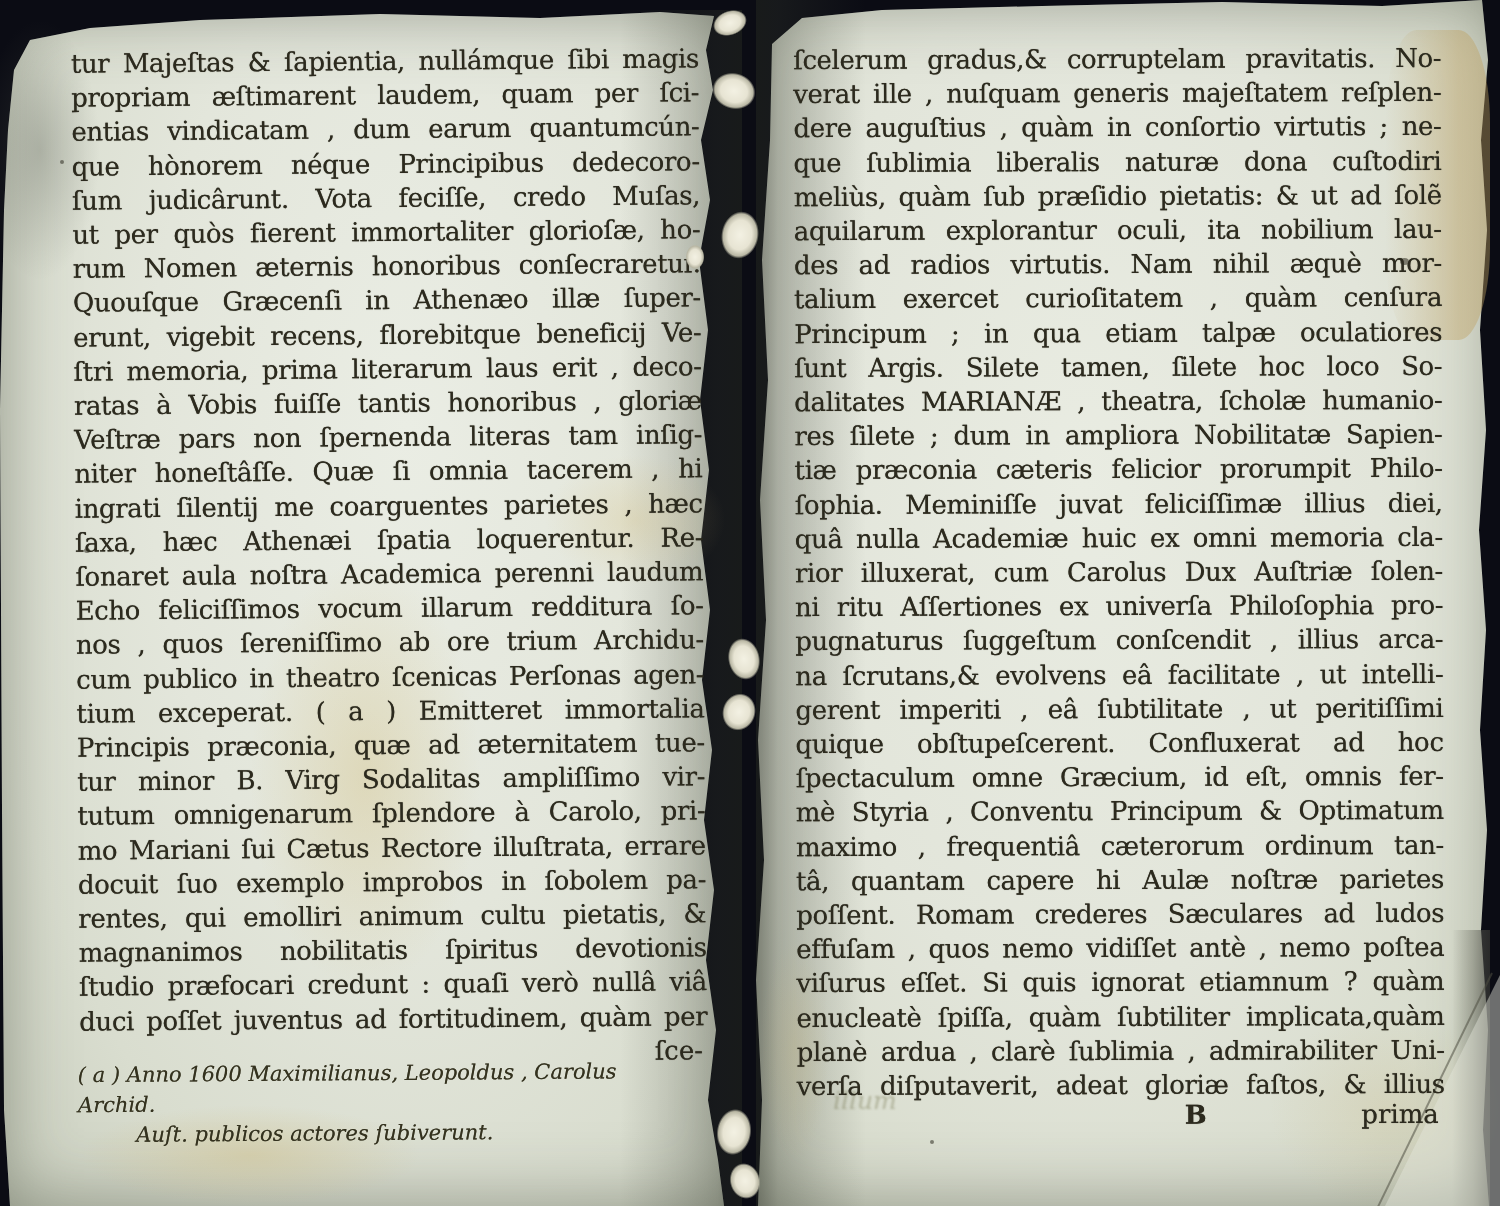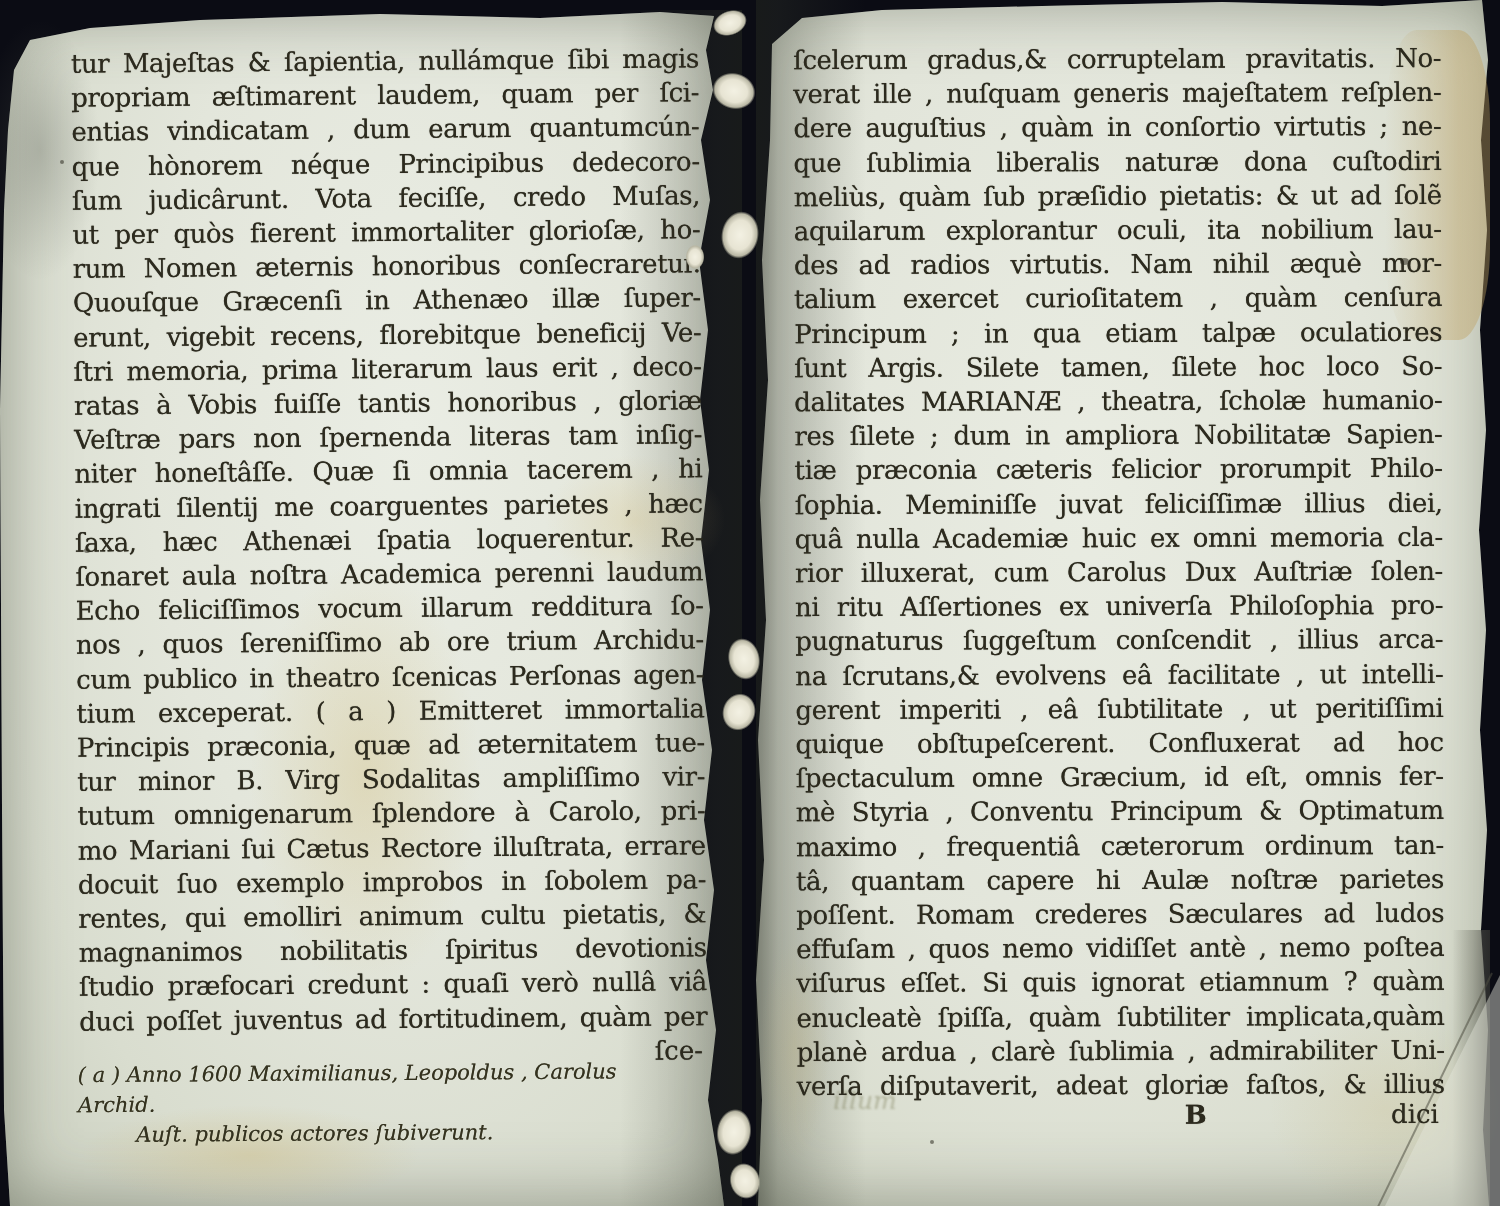--- a/index.html
+++ b/index.html
@@ -165,21 +165,21 @@
       <div class="line">tâ, quantam capere hi Aulæ noſtræ parietes</div>
       <div class="line">poſſent.  Romam crederes Sæculares ad ludos</div>
       <div class="line">effuſam ,  quos nemo vidiſſet antè , nemo poſtea</div>
       <div class="line">viſurus eſſet.  Si quis ignorat etiamnum ? quàm</div>
       <div class="line">enucleatè ſpiſſa, quàm ſubtiliter implicata,quàm</div>
       <div class="line">planè ardua , clarè ſublimia ,  admirabiliter Uni-</div>
       <div class="line">verſa diſputaverit, adeat gloriæ faſtos, &amp; illius</div>
     </div>
   <div class="sig-line">
     <span class="signature-mark">B</span>
-    <span class="catchword-right">dici</span>
+    <span class="catchword-right">prima</span>
   </div>
 </div>
 
 <div class="ghost">illum</div>
 
 <div class="thread t1"></div>
 <div class="thread t2"></div>
 <div class="thread t3"></div>
 <div class="thread t4"></div>
 <div class="thread t5"></div>

